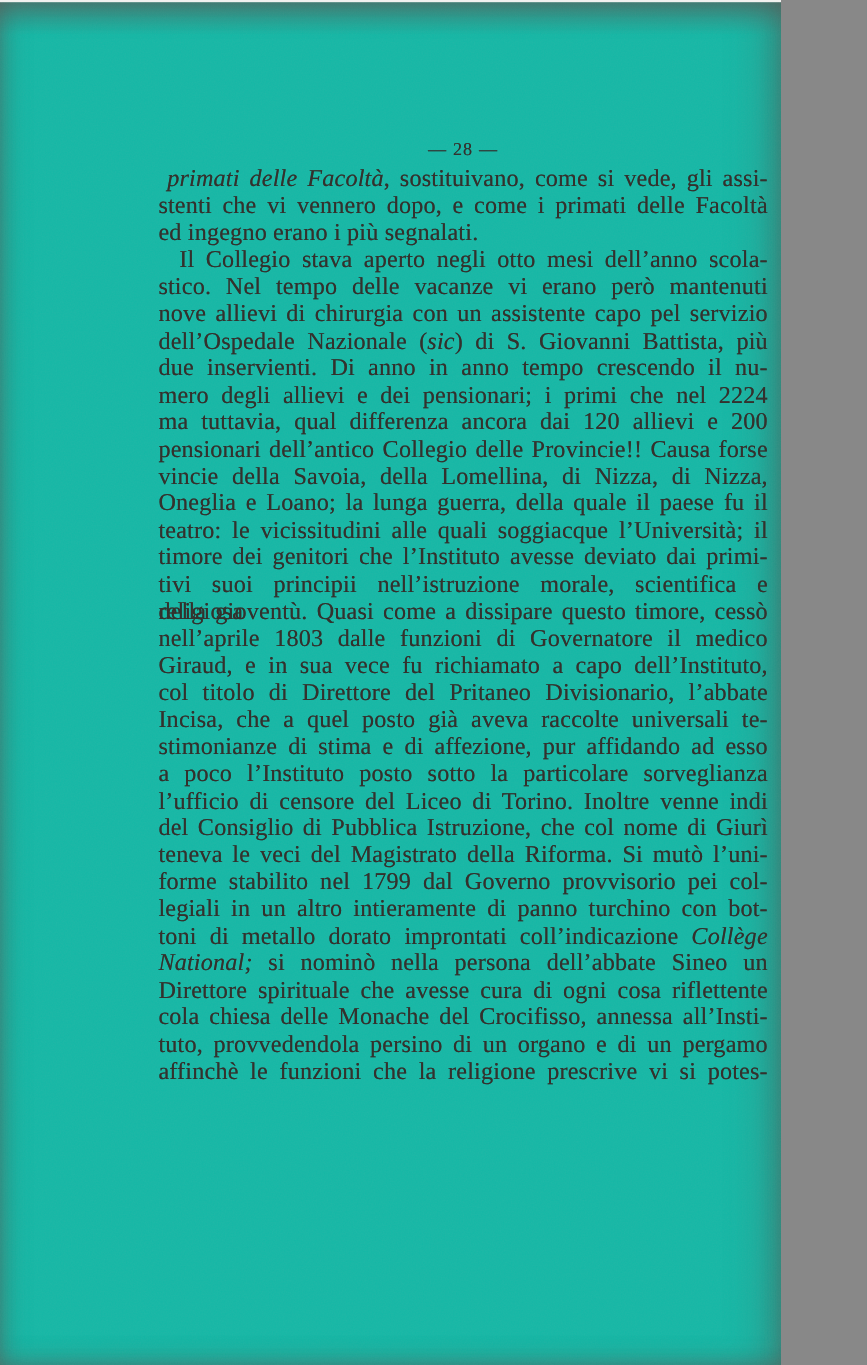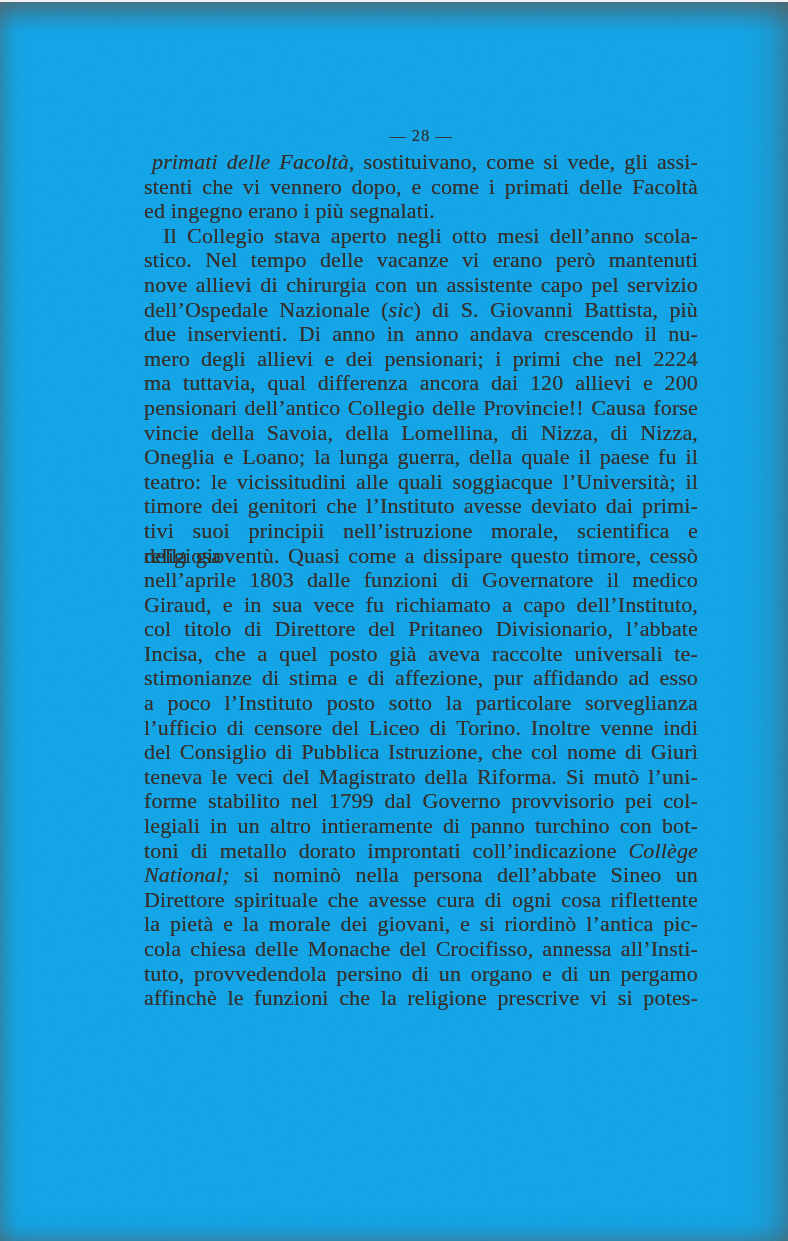--- a/index.html
+++ b/index.html
@@ -2,28 +2,28 @@
 <html lang="it"><head>
 <meta charset="utf-8">
 <style>
   html, body {
     margin: 0;
     padding: 0;
     background: #888;
   }
   .scan {
     position: relative;
-    width: 788px;
+    width: 710px;
     height: 1241px;
     overflow: hidden;
     background:
       radial-gradient(125% 92% at 52% 42%,
         #d8d5d0 0%, #cfccc7 40%, #c9c6c1 62%, #bdbab6 82%, #aeacа8 100%),
       #c9c6c1;
-    background-color: #0ea5e9;
+    background-color: #14b8a6;
     box-shadow:
       inset 0 16px 26px -12px rgba(82, 80, 77, 0.65),
       inset 0 -12px 22px -12px rgba(90, 88, 84, 0.55),
       inset 16px 0 26px -16px rgba(92, 90, 86, 0.50),
       inset -26px 0 40px -20px rgba(86, 84, 80, 0.55);
     font-family: "Liberation Serif", "DejaVu Serif", serif;
     color: #34312d;
   }
   .edge-top-line {
     position: absolute;
@@ -106,21 +106,21 @@
   <div class="page-number">— 28 —</div>
 
   <div class="text-block" style="color: rgb(52, 49, 45);">
       <div class="line" style="text-indent: 8px;"><span class="run italic">primati delle Facoltà</span><span class="run">, sostituivano, come si vede, gli assi-</span></div>
       <div class="line"><span class="run">stenti che vi vennero dopo, e come i primati delle Facoltà</span></div>
       <div class="line no-stretch"><span class="run">ed ingegno erano i più segnalati.</span></div>
       <div class="line" style="text-indent: 19px;"><span class="run">Il Collegio stava aperto negli otto mesi dell’anno scola-</span></div>
       <div class="line"><span class="run">stico. Nel tempo delle vacanze vi erano però mantenuti</span></div>
       <div class="line"><span class="run">nove allievi di chirurgia con un assistente capo pel servizio</span></div>
       <div class="line"><span class="run">dell’Ospedale Nazionale (</span><span class="run italic">sic</span><span class="run">) di S. Giovanni Battista, più</span></div>
-      <div class="line"><span class="run">due inservienti. Di anno in anno andava crescendo il nu-</span></div>
+      <div class="line"><span class="run">due inservienti. Di anno in anno tempo crescendo il nu-</span></div>
       <div class="line"><span class="run">mero degli allievi e dei pensionari; i primi che nel 2224</span></div>
       <div class="line"><span class="run">ma tuttavia, qual differenza ancora dai 120 allievi e 200</span></div>
       <div class="line"><span class="run">pensionari dell’antico Collegio delle Provincie!! Causa forse</span></div>
       <div class="line"><span class="run">vincie della Savoia, della Lomellina, di Nizza, di Nizza,</span></div>
       <div class="line"><span class="run">Oneglia e Loano; la lunga guerra, della quale il paese fu il</span></div>
       <div class="line"><span class="run">teatro: le vicissitudini alle quali soggiacque l’Università; il</span></div>
       <div class="line"><span class="run">timore dei genitori che l’Instituto avesse deviato dai primi-</span></div>
       <div class="line"><span class="run">tivi suoi principii nell’istruzione morale, scientifica e religiosa</span></div>
       <div class="line"><span class="run">della gioventù. Quasi come a dissipare questo timore, cessò</span></div>
       <div class="line"><span class="run">nell’aprile 1803 dalle funzioni di Governatore il medico</span></div>
@@ -130,18 +130,17 @@
       <div class="line"><span class="run">stimonianze di stima e di affezione, pur affidando ad esso</span></div>
       <div class="line"><span class="run">a poco l’Instituto posto sotto la particolare sorveglianza</span></div>
       <div class="line"><span class="run">l’ufficio di censore del Liceo di Torino. Inoltre venne indi</span></div>
       <div class="line"><span class="run">del Consiglio di Pubblica Istruzione, che col nome di Giurì</span></div>
       <div class="line"><span class="run">teneva le veci del Magistrato della Riforma. Si mutò l’uni-</span></div>
       <div class="line"><span class="run">forme stabilito nel 1799 dal Governo provvisorio pei col-</span></div>
       <div class="line"><span class="run">legiali in un altro intieramente di panno turchino con bot-</span></div>
       <div class="line"><span class="run">toni di metallo dorato improntati coll’indicazione </span><span class="run italic">Collège</span></div>
       <div class="line"><span class="run italic">National;</span><span class="run"> si nominò nella persona dell’abbate Sineo un</span></div>
       <div class="line"><span class="run">Direttore spirituale che avesse cura di ogni cosa riflettente</span></div>
-      <div class="line"><span class="run">la pietà e la morale dei giovani, e si riordinò l’antica pic-</span></div>
       <div class="line"><span class="run">cola chiesa delle Monache del Crocifisso, annessa all’Insti-</span></div>
       <div class="line"><span class="run">tuto, provvedendola persino di un organo e di un pergamo</span></div>
       <div class="line"><span class="run">affinchè le funzioni che la religione prescrive vi si potes-</span></div>
     </div>
 </div>
 
 </body></html>

